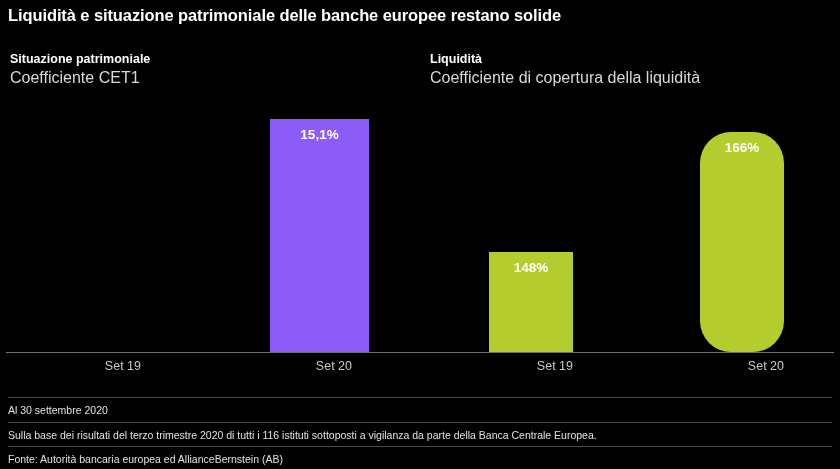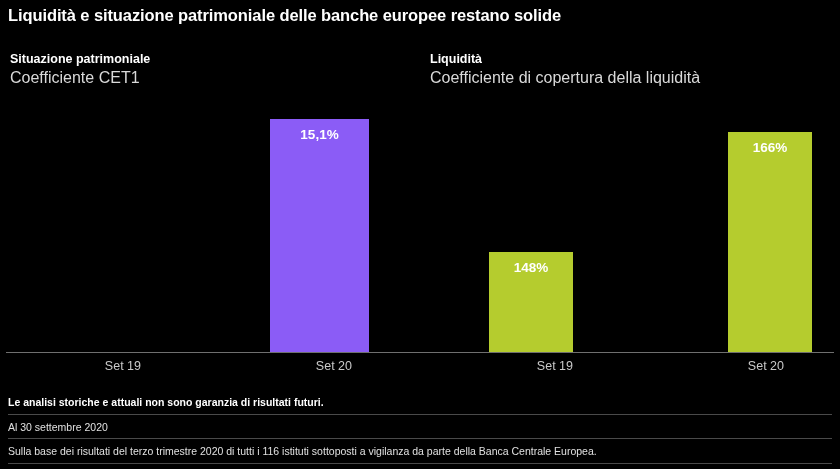--- a/index.html
+++ b/index.html
@@ -138,34 +138,33 @@
 
 
     <div class="bar" style="left:270px; width:84px; height:233px; background:#8b5cf6;padding-left:15px;">
       <div class="bar-label">15,1%</div>
     </div>
 
     <div class="bar" style="left:489px; width:84px; height:100px; background:#b5cc2e;">
       <div class="bar-label">148%</div>
     </div>
 
-    <div class="bar" style="left:728px; width:84px; height:220px; background:#b5cc2e;">
+    <div class="bar" style="left:700px; width:84px; height:220px; background:#b5cc2e;border-radius:31px;">
       <div class="bar-label">166%</div>
     </div>
   </div>
 
   <div class="axis-line"></div>
 
   <div class="cat-label" style="left:57px; width:84px;">Set 19</div>
   <div class="cat-label" style="left:268px; width:84px;">Set 20</div>
   <div class="cat-label" style="left:489px; width:84px;">Set 19</div>
   <div class="cat-label" style="left:700px; width:84px;">Set 20</div>
 
   <div class="footnotes">
-    <div class="fn bold">Le analisi storiche e attuali non sono garanzia di risultati futuri.</div>
     <div class="fn-rule"></div>
     <div class="fn">Al 30 settembre 2020</div>
     <div class="fn-rule"></div>
     <div class="fn">Sulla base dei risultati del terzo trimestre 2020 di tutti i 116 istituti sottoposti a vigilanza da parte della Banca Centrale Europea.</div>
     <div class="fn-rule"></div>
     <div class="fn">Fonte: Autorità bancaria europea ed AllianceBernstein (AB)</div>
   </div>
 
 </div>
 

